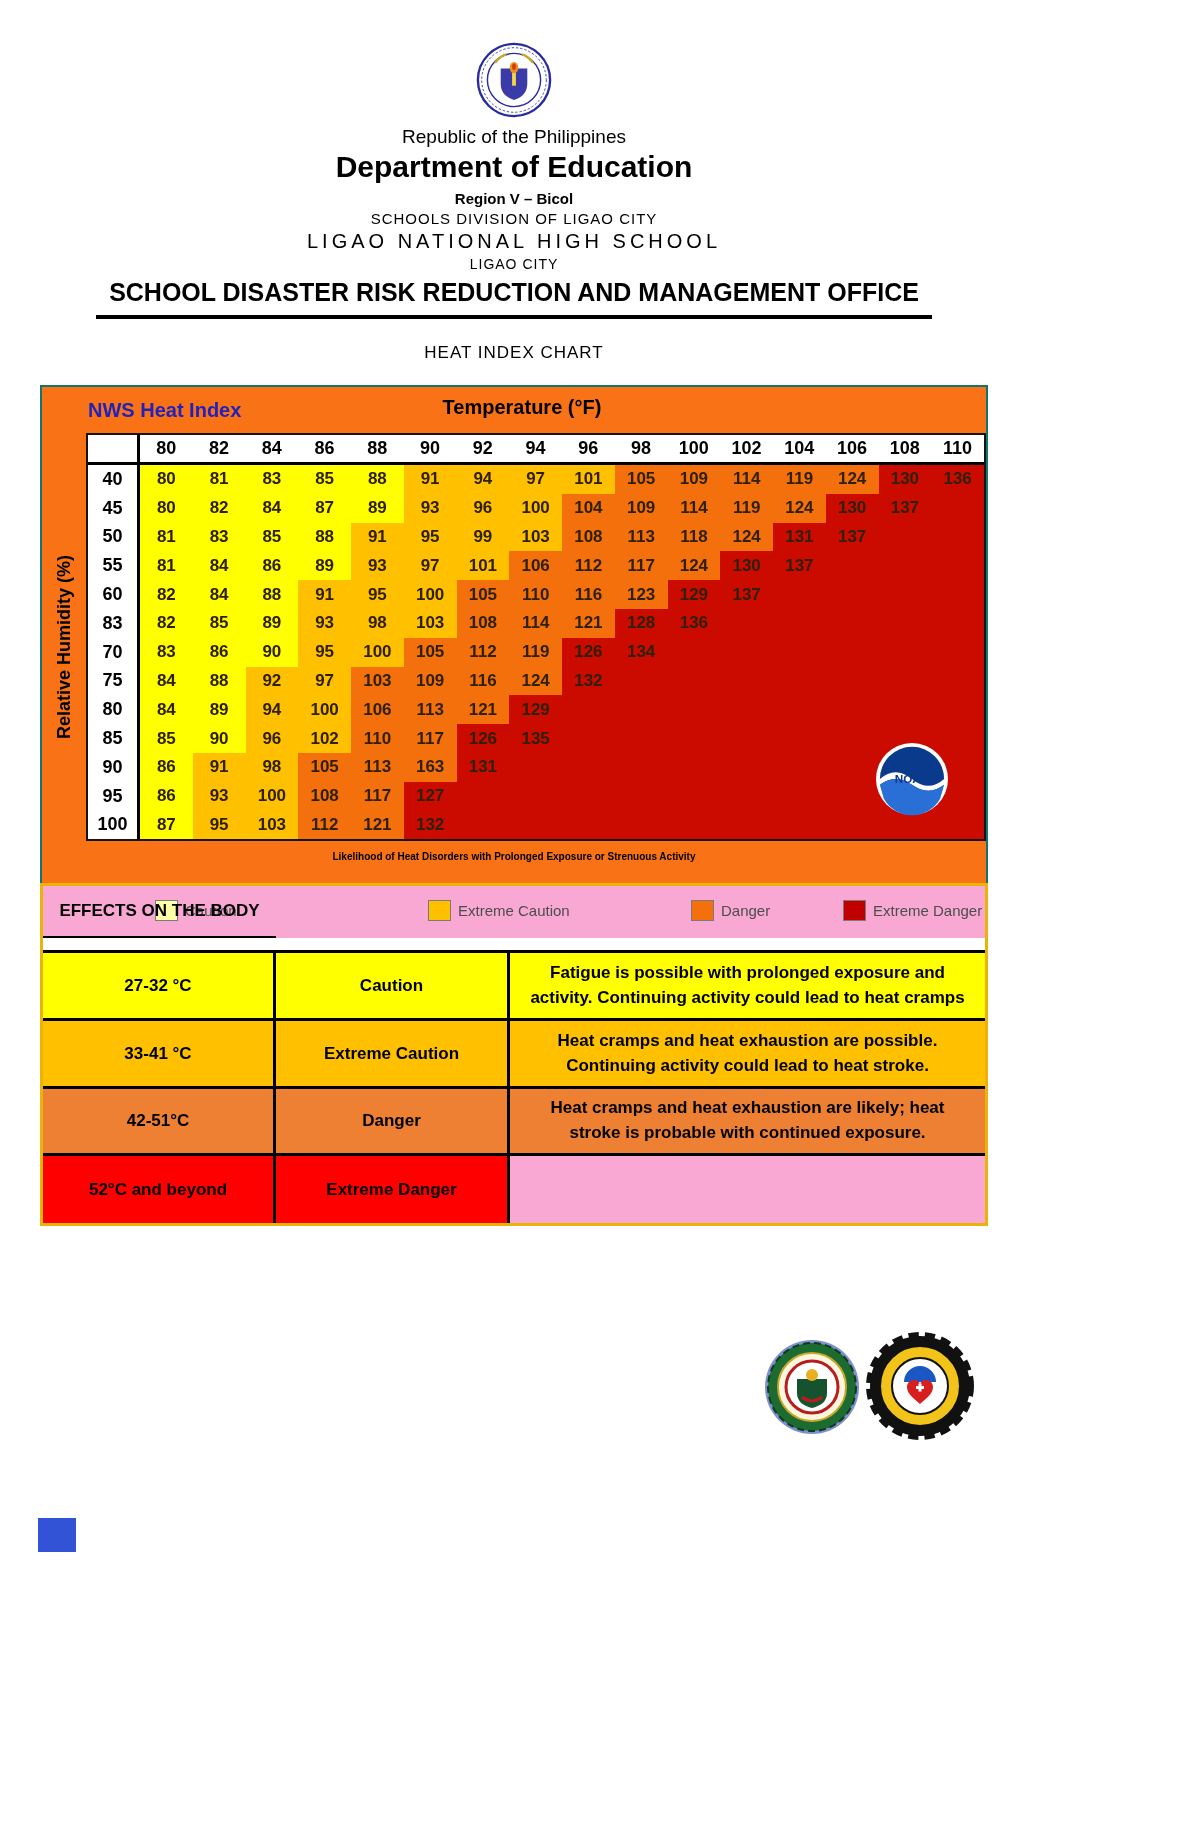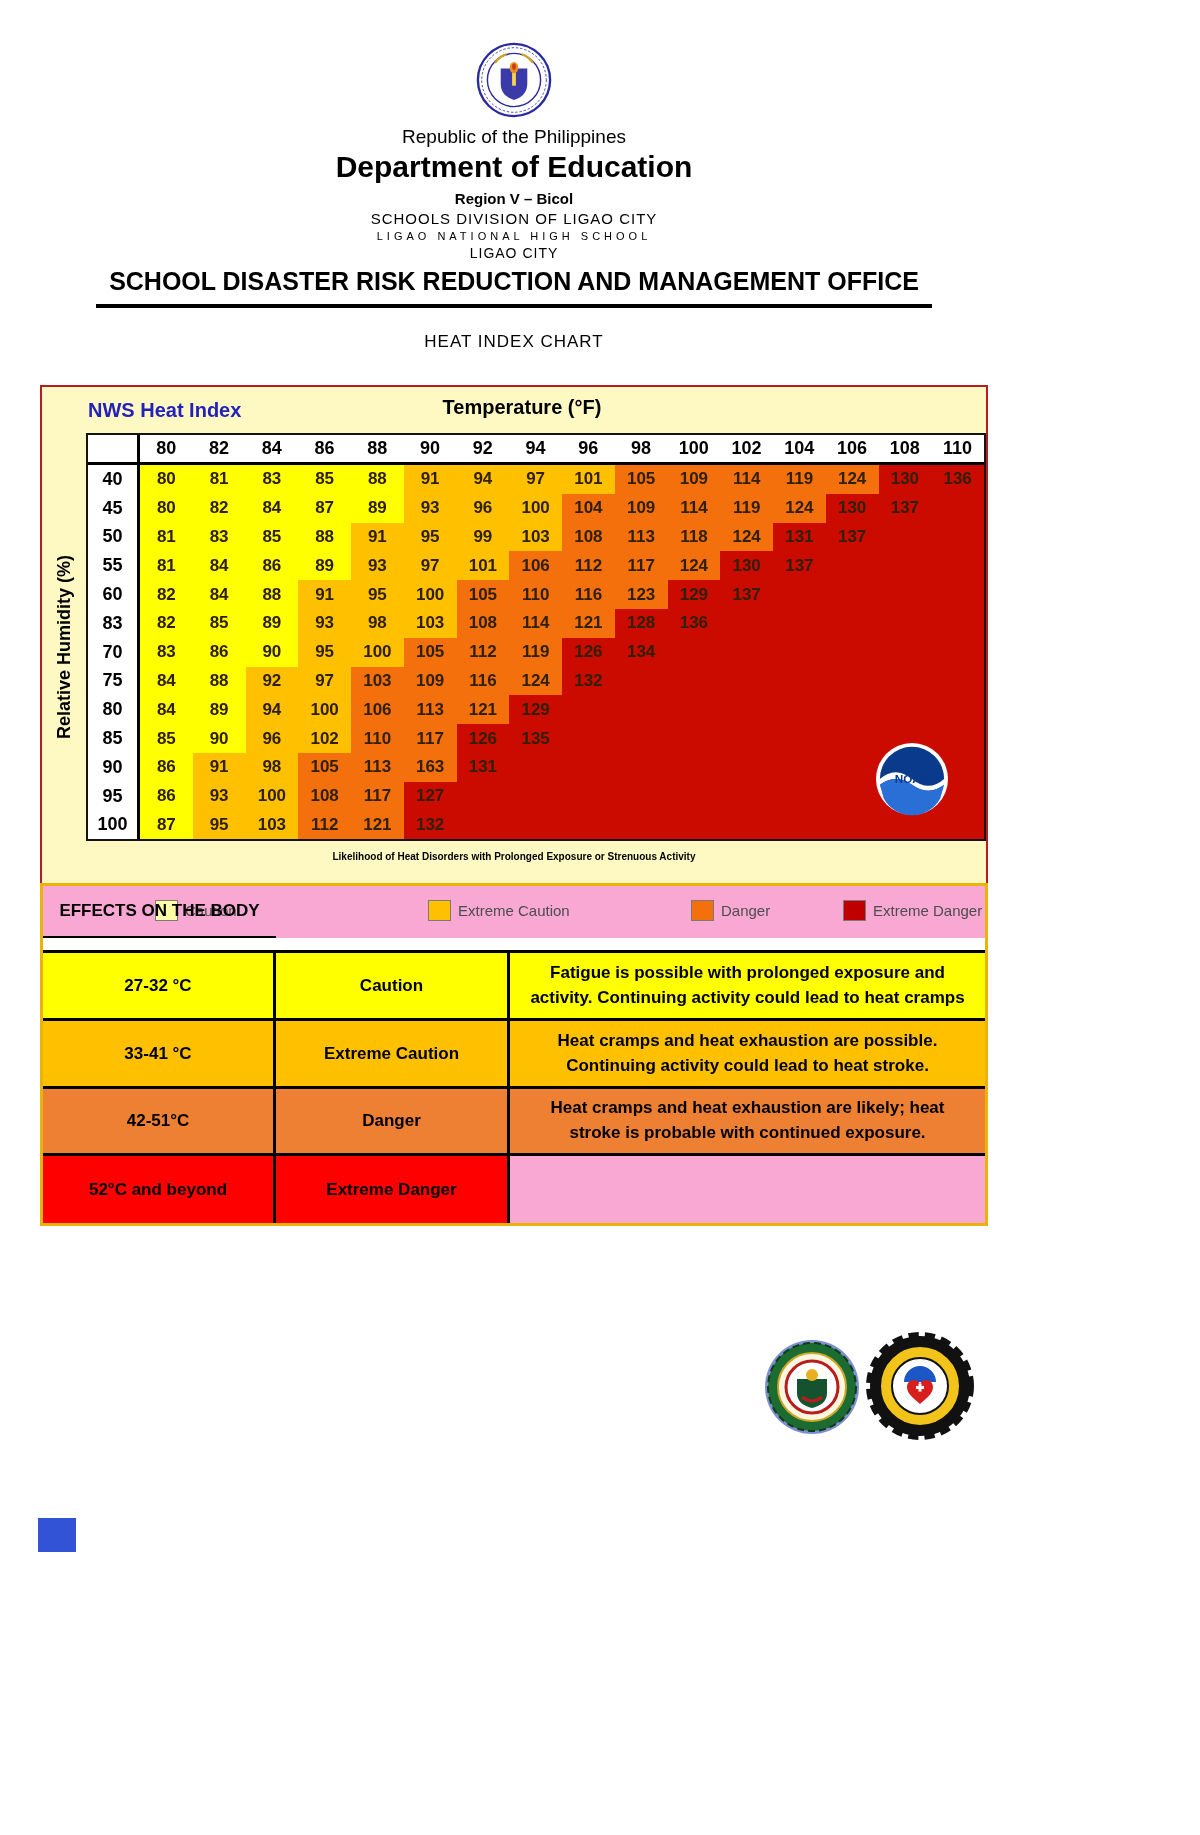--- a/index.html
+++ b/index.html
@@ -6,29 +6,29 @@
   .page{position:relative;width:1200px;height:1835px;background:#ffffff;
         font-family:"Liberation Sans",sans-serif;color:#000;overflow:hidden;}
 
   
   .doc-header{position:absolute;top:42px;left:40px;width:948px;text-align:center;}
   .seal{display:block;margin:0 auto 8px auto;}
   .h-republic{font-size:19px;margin:2px 0;}
   .h-dept{font-size:30px;font-weight:bold;margin:2px 0 6px 0;}
   .h-region{font-size:15px;font-weight:bold;margin:2px 0;}
   .h-division{font-size:15px;letter-spacing:1px;margin:3px 0;}
-  .h-school{font-size:11px;letter-spacing:4px;margin:3px 0;}
+  .h-school{font-size:20px;letter-spacing:4px;margin:3px 0;}
   .h-city{font-size:14px;letter-spacing:1px;margin:3px 0;}
   .h-office{font-size:25px;font-weight:bold;line-height:1.18;margin:6px auto 0 auto;width:820px;}
   .h-rule{height:4px;background:#000;width:836px;margin:7px auto 0 auto;}
   .h-charttitle{font-size:17px;letter-spacing:1px;margin-top:24px;}
 
   
   .chart-panel{position:absolute;left:40px;top:385px;width:944px;height:498px;
-               border:2px solid #b91c1c;background:#fef9c3;}
+               border:2px solid #0f766e;background:#f97316;}
   .nws-title{position:absolute;left:46px;top:12px;font-size:20px;font-weight:bold;}
   .temp-title{position:absolute;left:300px;top:9px;width:360px;text-align:center;
               font-size:20px;font-weight:bold;}
   .rh-title{position:absolute;left:8px;top:70px;height:380px;width:28px;
             display:flex;align-items:center;justify-content:center;
             writing-mode:vertical-rl;transform:rotate(180deg);
             font-size:18px;font-weight:bold;}
   .heat-table{position:absolute;left:44px;top:46px;width:896px;
               display:grid;grid-template-columns:52px repeat(16,1fr);
               grid-template-rows:30px repeat(13,28.8px);

